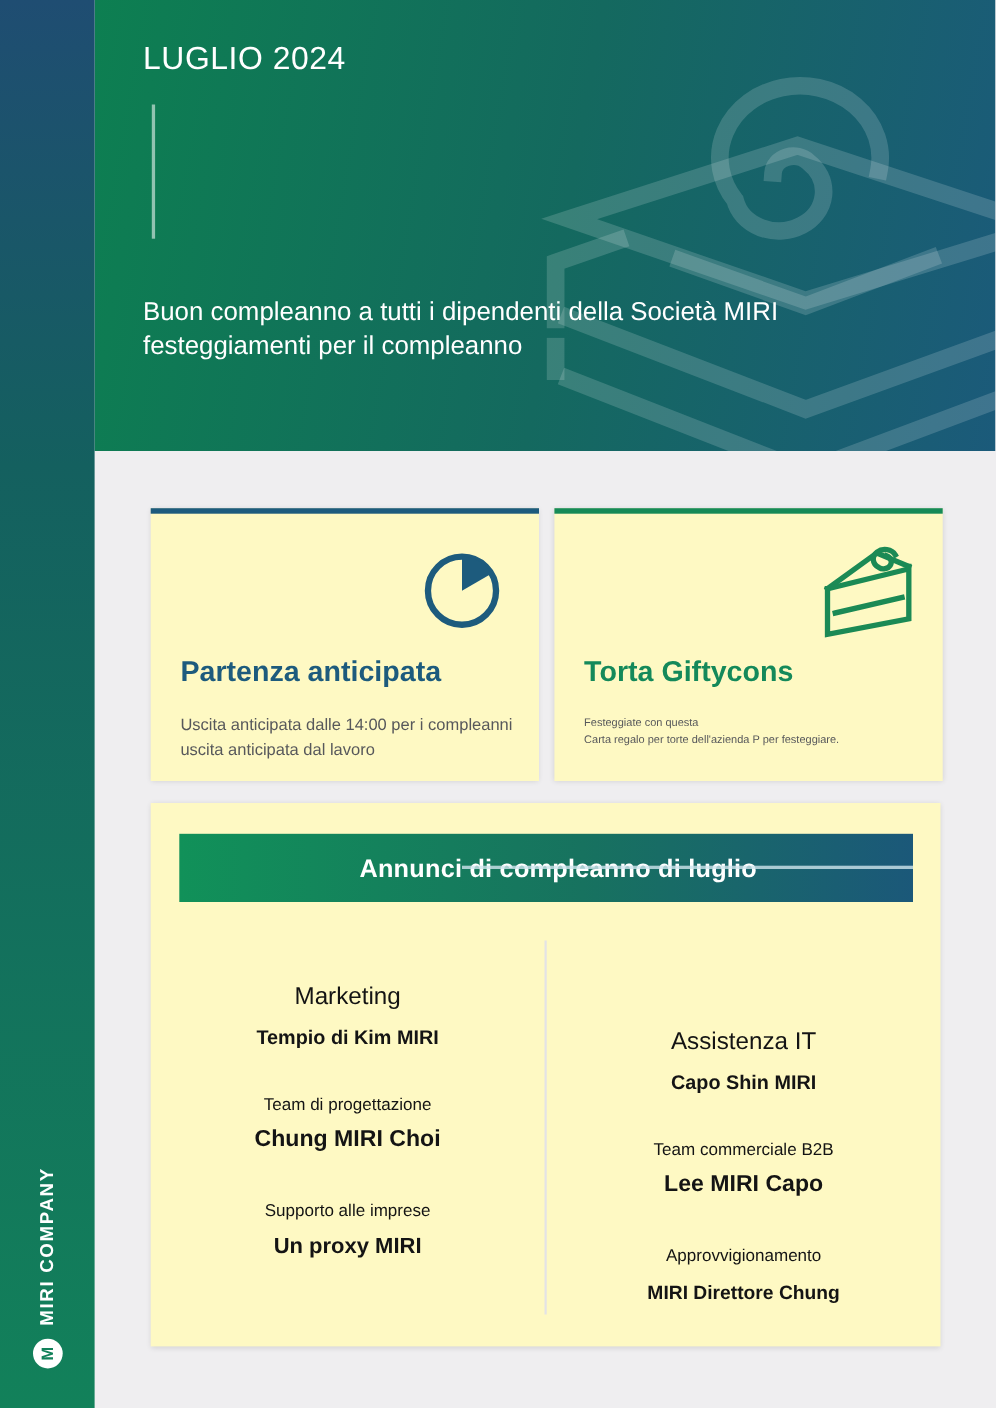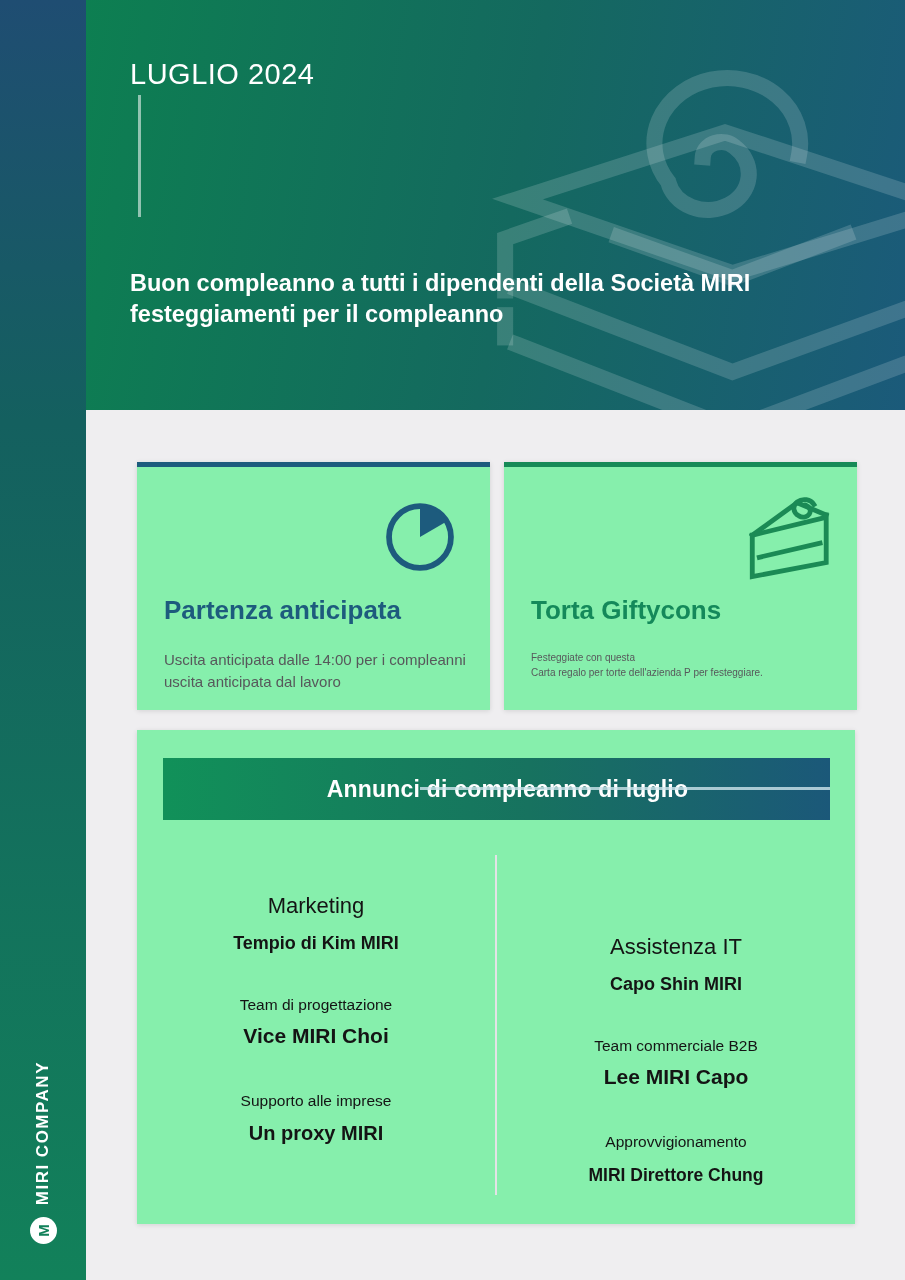--- a/index.html
+++ b/index.html
@@ -33,36 +33,36 @@
     display:inline-block; transform:rotate(-90deg);
     color:#12815a; font-weight:700; font-size:15px; line-height:1;
   }
   
   .header {
     position:absolute; left:86px; top:0; width:819px; height:410px;
     background:linear-gradient(100deg,#0d7f51 0%, #14695f 52%, #1b5a7a 100%);
     overflow:hidden; z-index:2;
   }
   .month-title {
-    position:absolute; left:44px; top:58px;
+    position:absolute; left:44px; top:38px;
     color:#ffffff; font-size:29px; font-weight:500; letter-spacing:0.5px;
   }
   .header-vline {
     position:absolute; left:52px; top:95px; width:3px; height:122px;
     background:rgba(255,255,255,0.55);
   }
   .headline {
     position:absolute; left:44px; top:268px; width:700px;
-    color:#ffffff; font-size:23.5px; font-weight:700; line-height:1.34;
+    color:#ffffff; font-size:23.5px; font-weight:400; line-height:1.34;
     white-space:pre-line;
   }
   .watermark { position:absolute; right:-55px; top:36px; }
   
   .card {
-    position:absolute; background:#86efac;
+    position:absolute; background:#fef9c3;
     box-shadow:0 1px 5px rgba(0,0,0,0.12);
   }
   .card-small { top:462px; width:353px; height:248px; }
   #card-early { left:137px; border-top:5px solid #1d5b7d; }
   #card-cake  { left:504px; border-top:5px solid #168a57; }
   .card-icon { position:absolute; }
   #clock-icon { right:34px; top:34px; }
   #cake-icon  { right:22px; top:26px; }
   .card-title { position:absolute; left:27px; top:128px; font-weight:700; font-size:26px; }
   #card-early .card-title { color:#1d5b7d; }
@@ -159,21 +159,21 @@
     <span class="banner-title">Annunci di compleanno di luglio</span>
     <div class="banner-line"></div>
   </div>
 
   <div class="col-divider"></div>
 
   <div class="ann-col" id="ann-col-left">
     <div class="sec-title">Marketing</div>
     <div class="name-1">Tempio di Kim MIRI</div>
     <div class="label-2">Team di progettazione</div>
-    <div class="name-2">Vice MIRI Choi</div>
+    <div class="name-2">Chung MIRI Choi</div>
     <div class="label-3">Supporto alle imprese</div>
     <div class="name-3l">Un proxy MIRI</div>
   </div>
 
   <div class="ann-col" id="ann-col-right">
     <div class="sec-title">Assistenza IT</div>
     <div class="name-1">Capo Shin MIRI</div>
     <div class="label-2">Team commerciale B2B</div>
     <div class="name-2">Lee MIRI Capo</div>
     <div class="label-3">Approvvigionamento</div>

